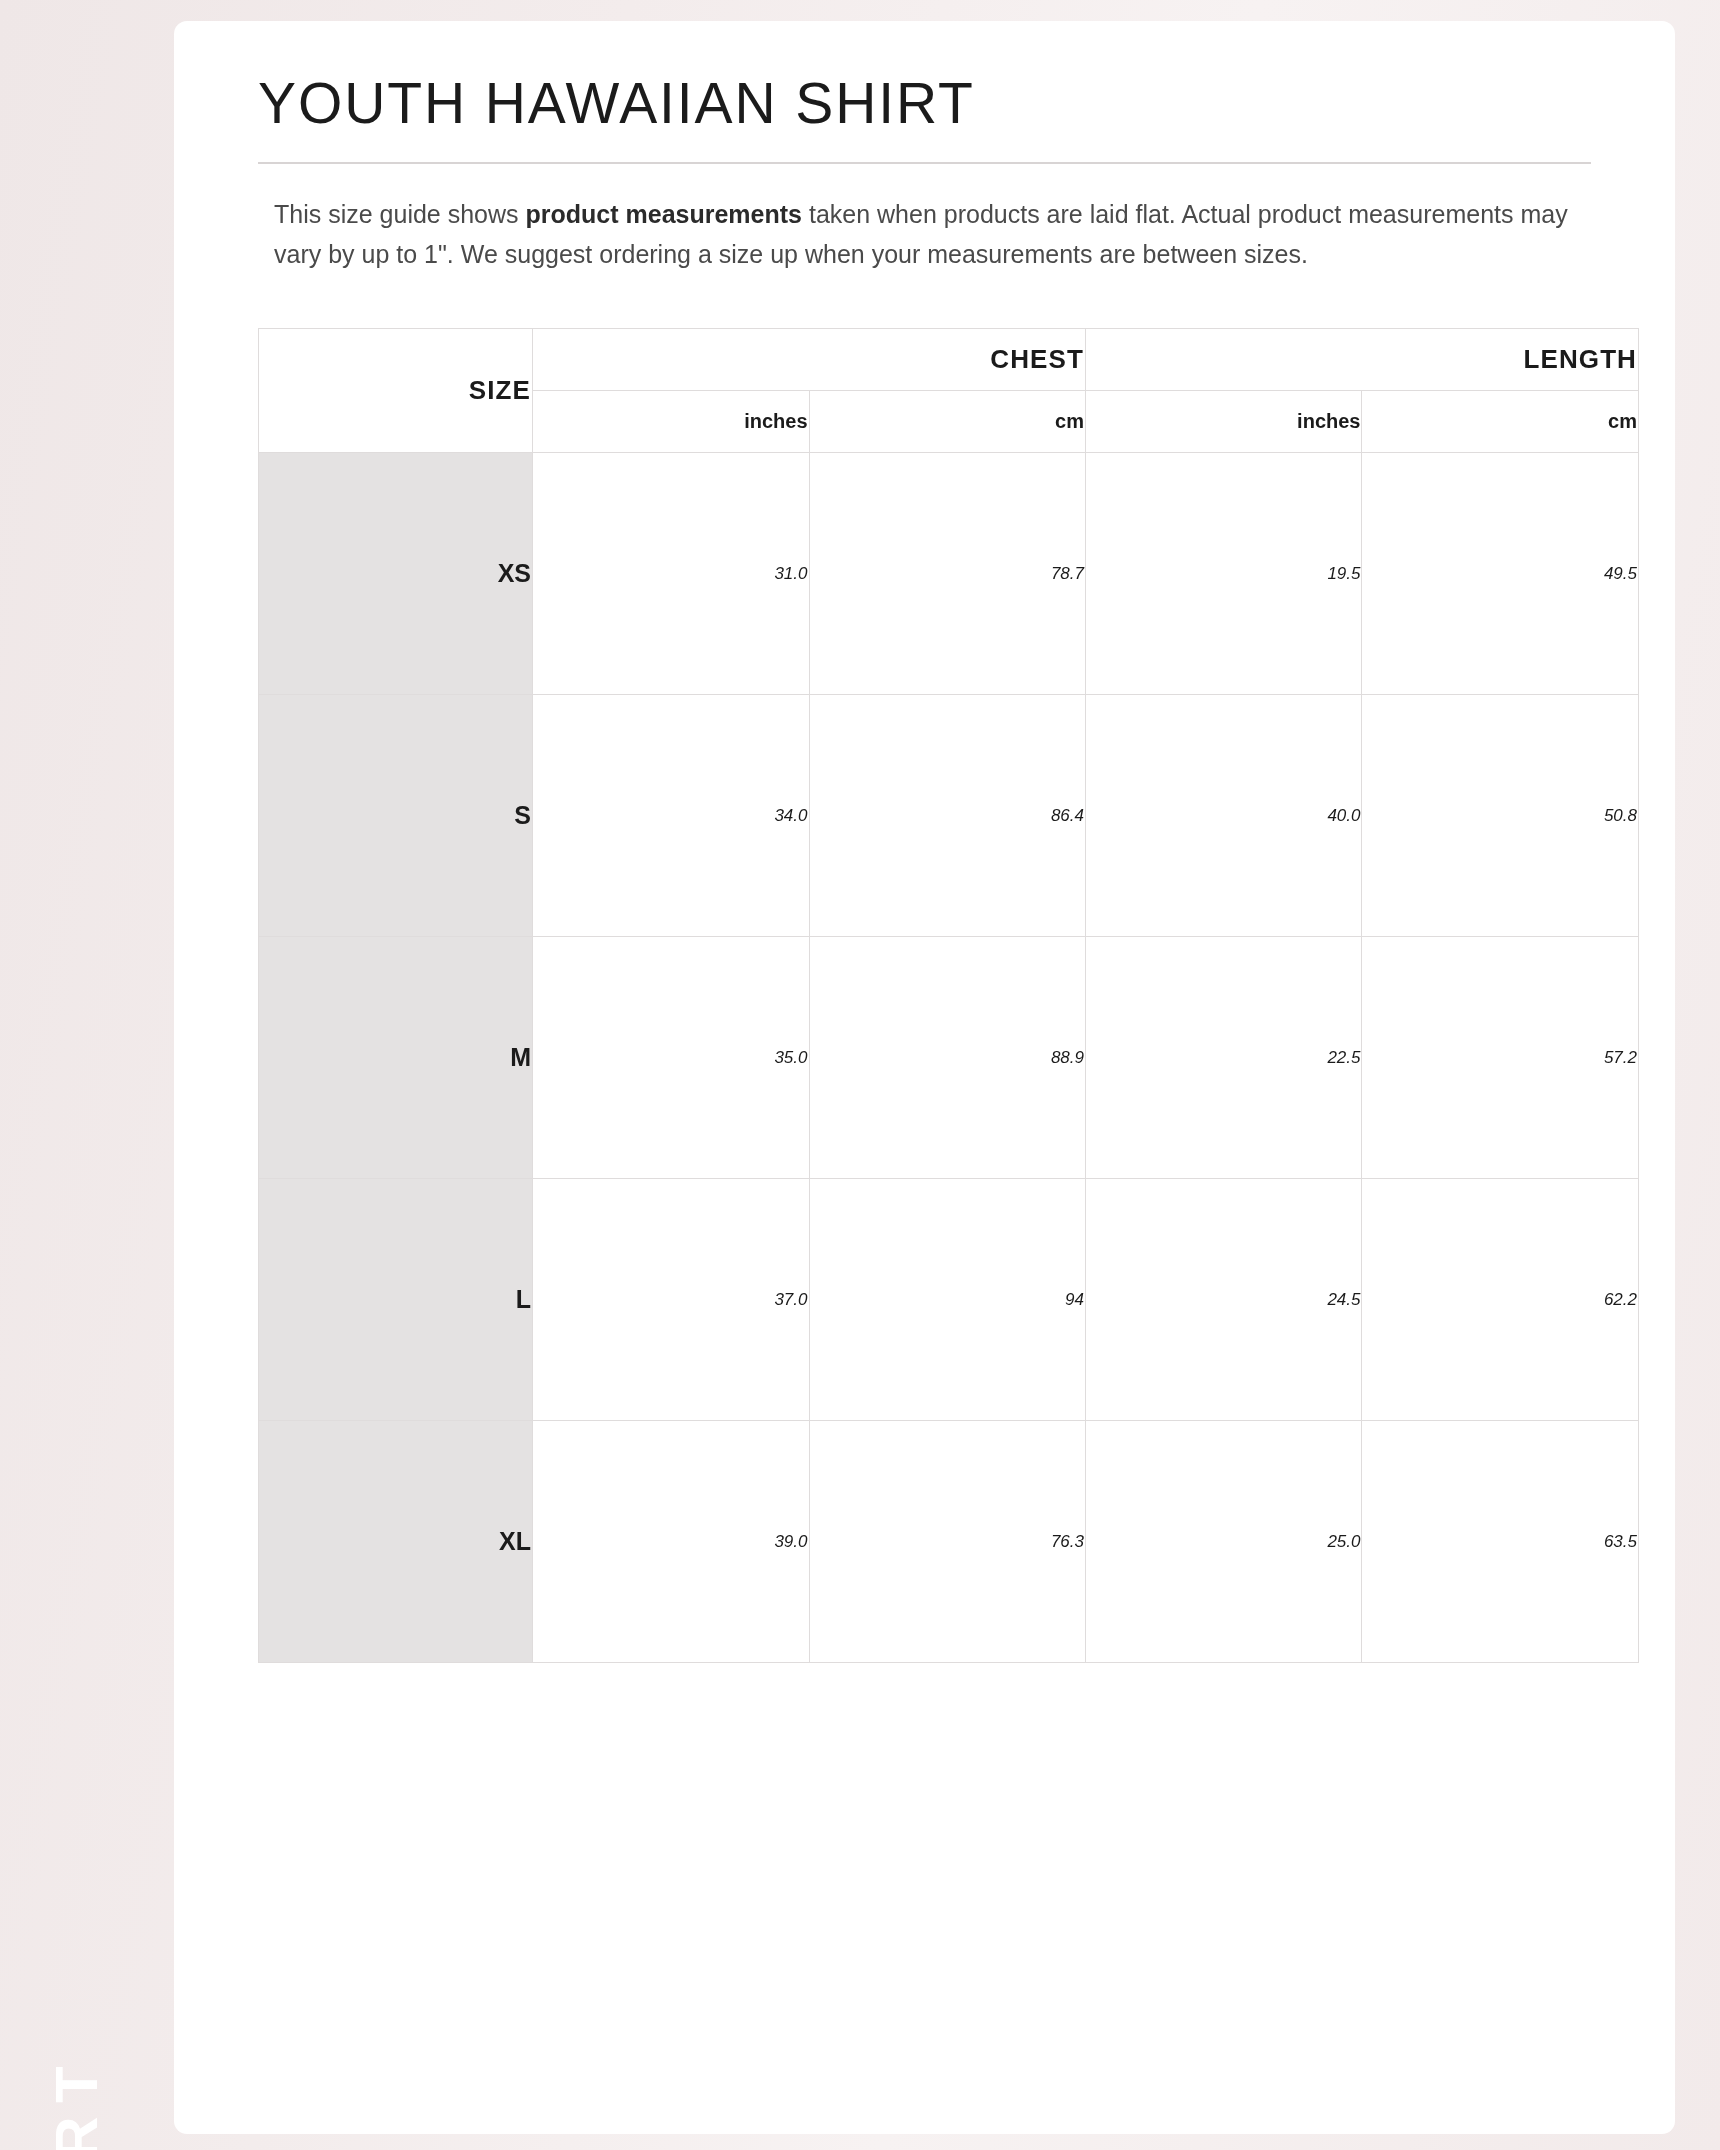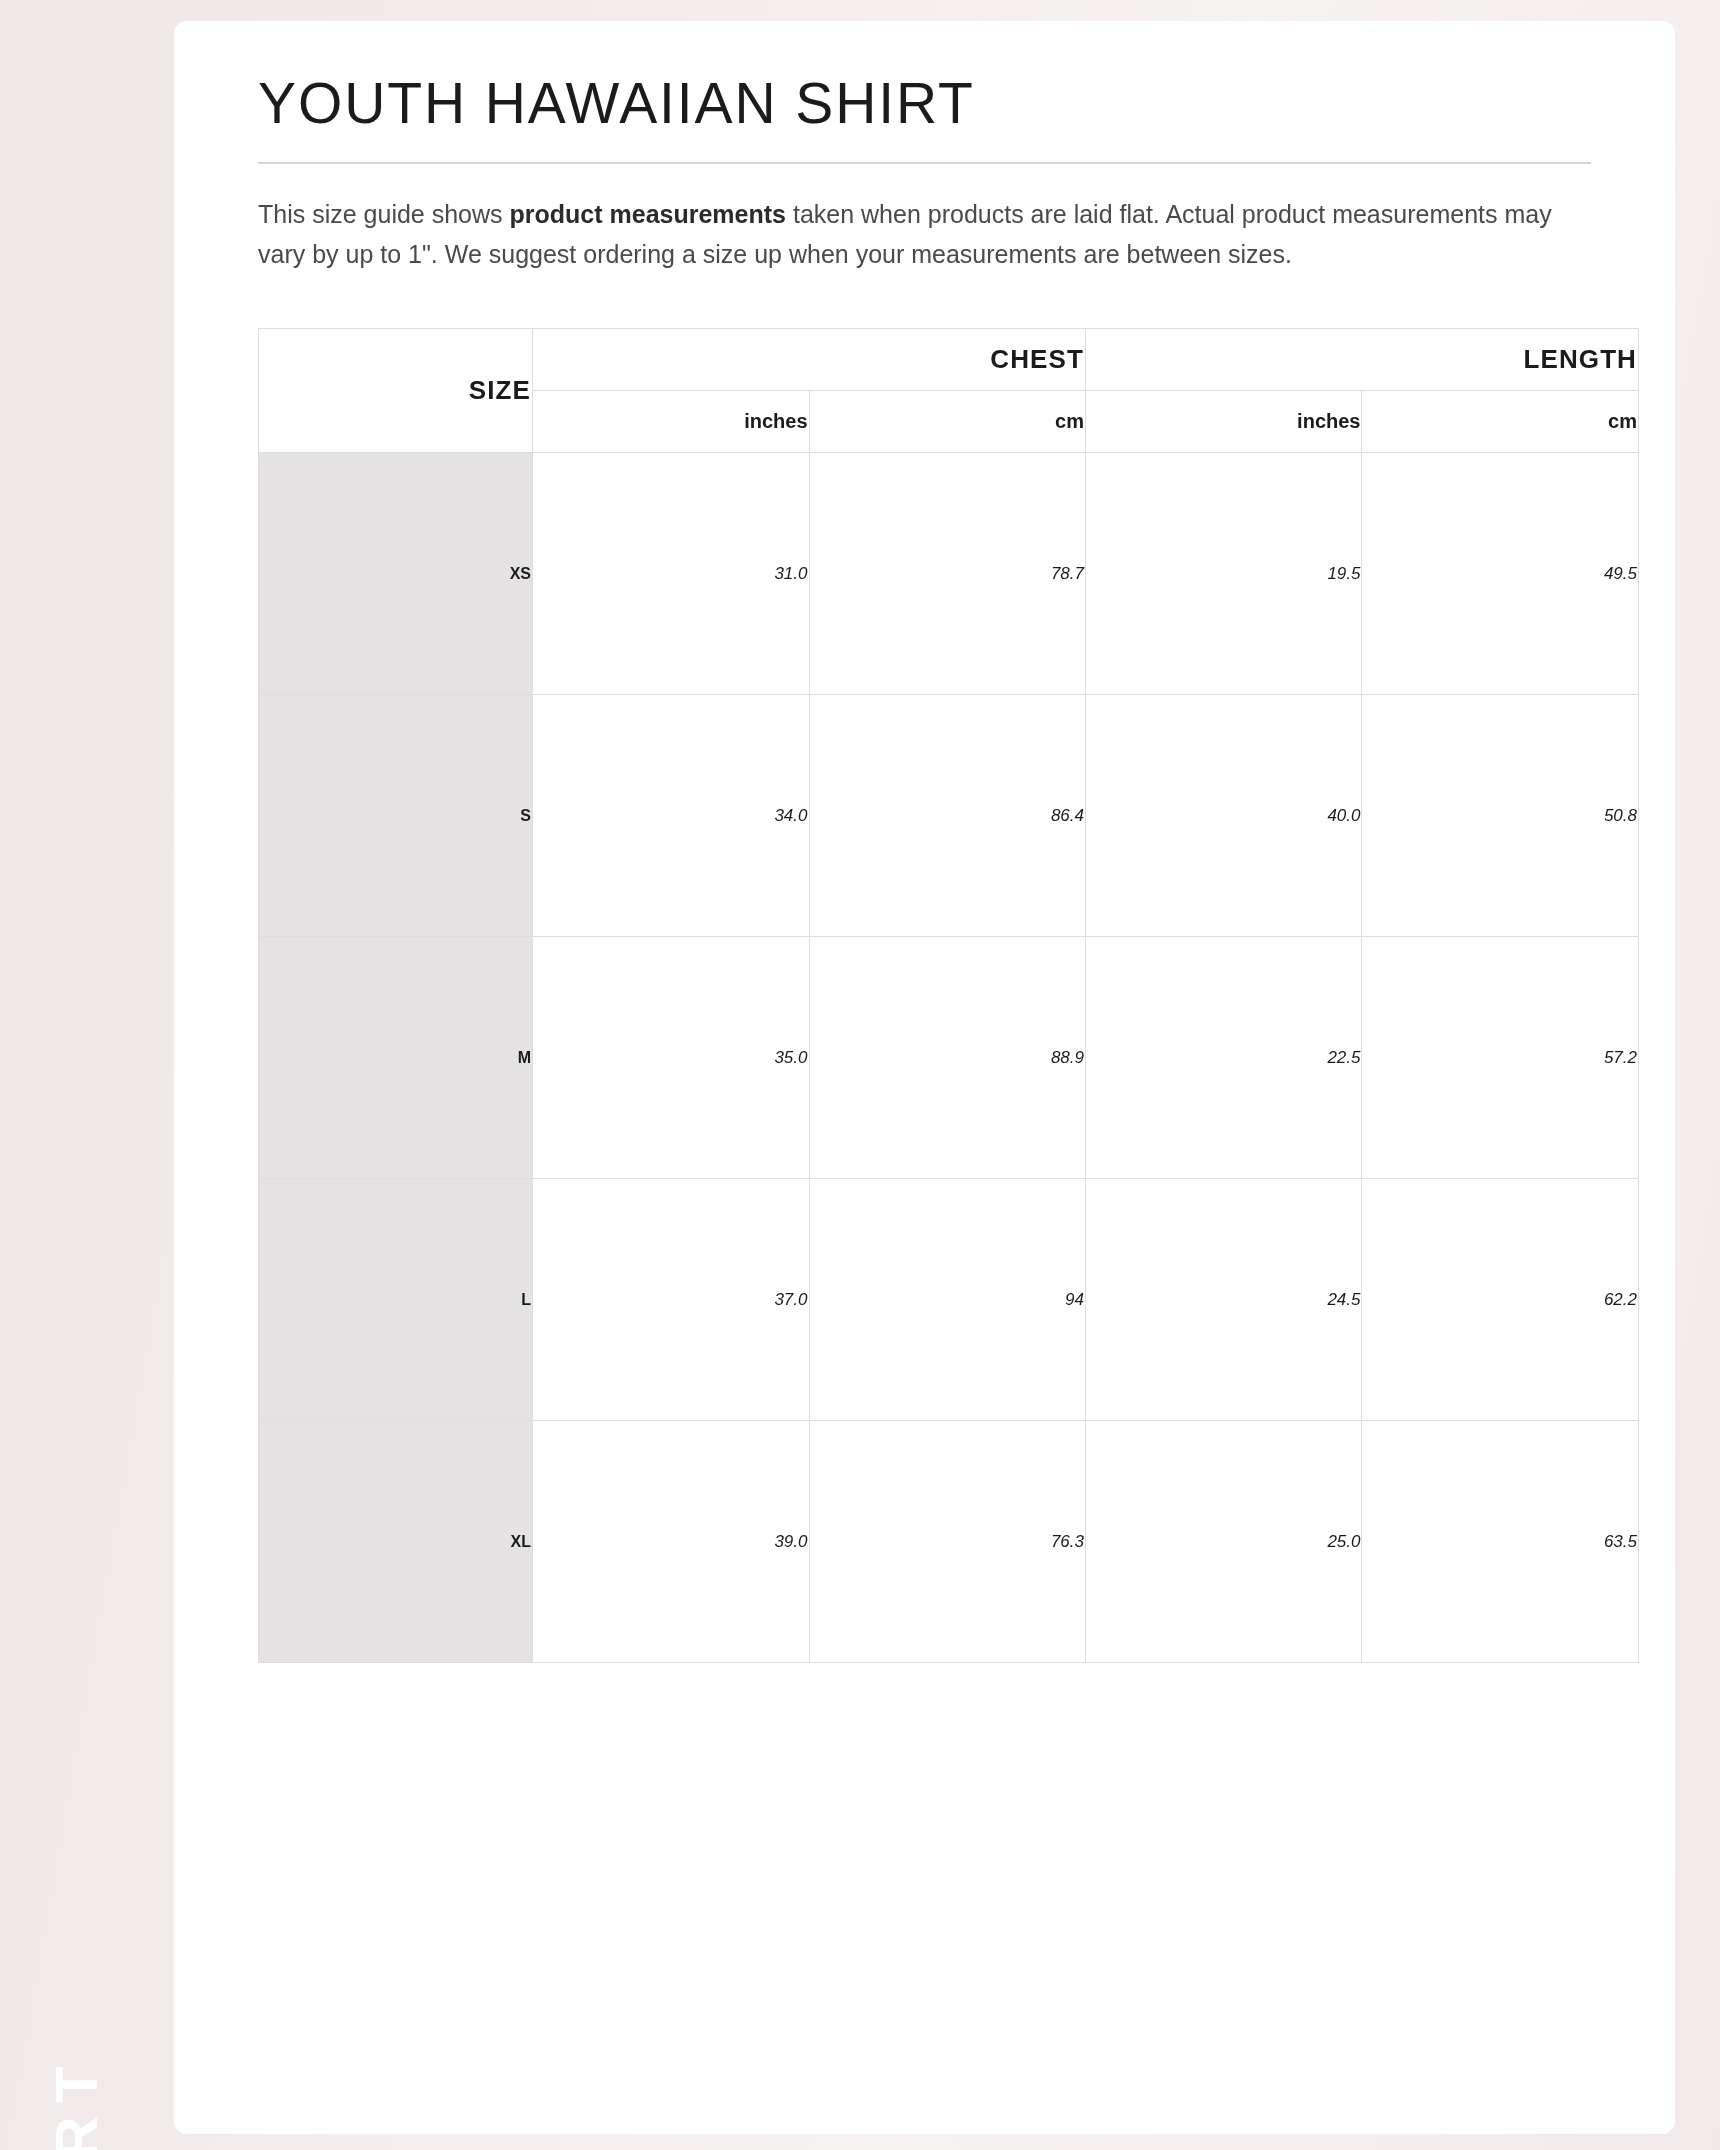--- a/index.html
+++ b/index.html
@@ -82,21 +82,21 @@
     background: #d8d4d4;
     margin-bottom: 31px;
   }
 
   .intro {
     font-size: 25px;
     line-height: 1.58;
     color: #4a4a4a;
     font-weight: 400;
     max-width: 1338px;
-    margin: 0 0 54px 0;
+    margin: 0 0 54px 16px;
   }
   .intro b {
     color: #2b2b2b;
     font-weight: 700;
   }
 
   table.size-table {
     border-collapse: collapse;
     width: 1381px;
     table-layout: fixed;
@@ -125,21 +125,21 @@
   }
   th.unit-head {
     font-size: 20px;
     font-weight: 700;
     height: 59px;
     background: #ffffff;
   }
 
   td.size-cell {
     background: #e4e2e2;
-    font-size: 16px;
+    font-size: 25px;
     font-weight: 700;
     height: 239px;
     margin-left: 48px;
   }
   td.val-cell {
     background: #ffffff;
     font-size: 17px;
     font-weight: 400;
     font-style: italic;
   }

